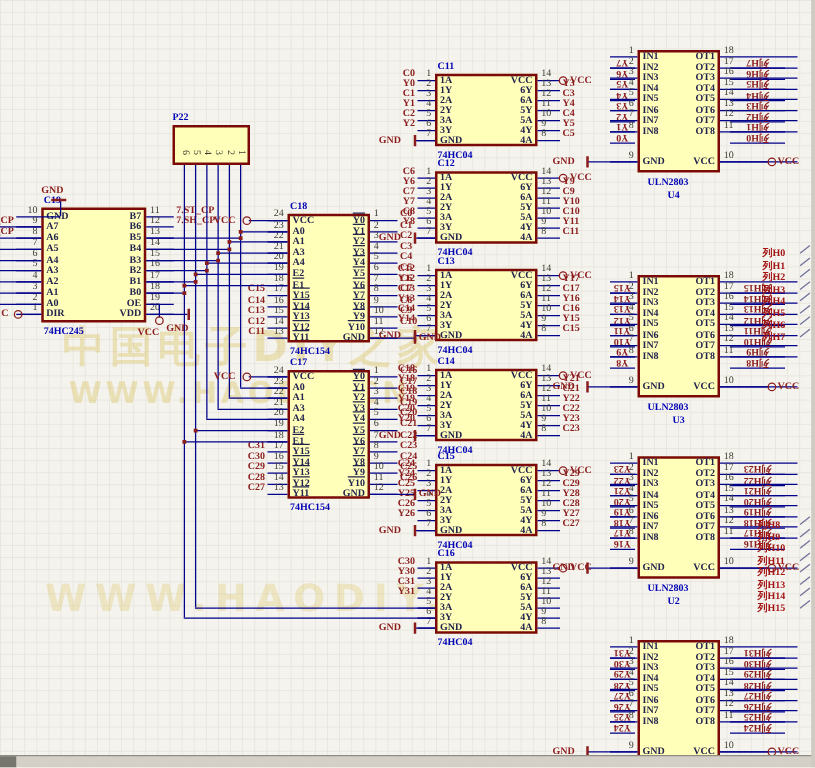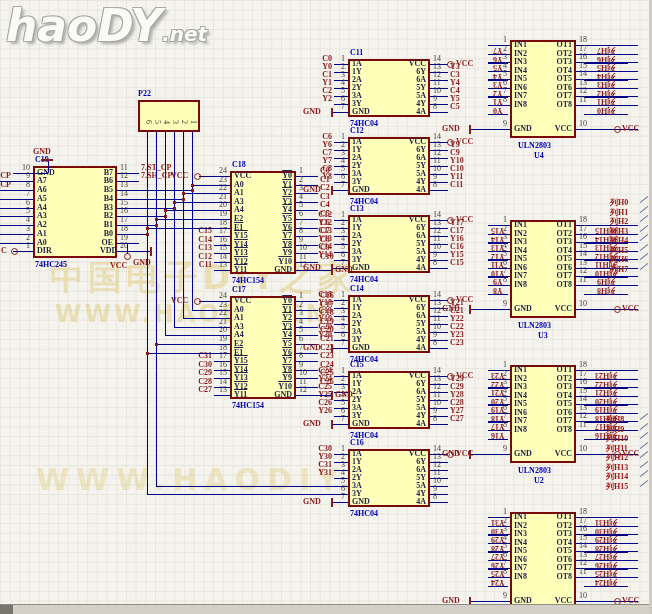--- a/index.html
+++ b/index.html
@@ -36,21 +36,20 @@
   #hcorner{position:absolute;left:0;top:605px;width:13px;height:9px;background:#76766F}
   #vbar{position:absolute;left:649px;top:0;width:3px;height:614px;background:#CFCBC3}
 </style>
 </head>
 <body>
 
 <div id="stage">
   <div class="wm" id="wm1">中国电子DIY之家</div>
   <div class="wm" id="wm2">WWW.HAODIY.CN</div>
   <div class="wm" id="wm3">WWW.HAODIY.CN</div>
-  <div id="logo"><span>haoDY</span><span class="suf">.net</span></div>
   <div id="draw">
       <div class="chipbox" style="left: 33px; top: 166px; width: 84px; height: 92px;"></div>
       <div class="des" style="left: 35px; top: 156px;">C19</div>
       <div class="des" style="left: 35px; top: 261px;">74HC245</div>
       <div class="wh" style="left: 13px; top: 173px; width: 20px;"></div>
       <div class="pn" style="left: -1px; top: 164px; width: 31px; text-align: right;">10</div>
       <div class="pnm" style="left: 37px; top: 169px; width: 30px;">GND</div>
       <div class="wh" style="left: 13px; top: 181px; width: 20px;"></div>
       <div class="pn" style="left: -1px; top: 172px; width: 31px; text-align: right;">9</div>
       <div class="pnm" style="left: 37px; top: 177px; width: 30px;">A7</div>
@@ -104,21 +103,21 @@
       <div class="pn" style="left: 120px; top: 216px; width: 18px;">17</div>
       <div class="pnm" style="left: 83px; top: 221px; width: 30px; text-align: right;">B1</div>
       <div class="wh" style="left: 117px; top: 234px; width: 22px;"></div>
       <div class="pn" style="left: 120px; top: 225px; width: 18px;">18</div>
       <div class="pnm" style="left: 83px; top: 230px; width: 30px; text-align: right;">B0</div>
       <div class="wh" style="left: 117px; top: 243px; width: 22px;"></div>
       <div class="pn" style="left: 120px; top: 234px; width: 18px;">19</div>
       <div class="pnm" style="left: 83px; top: 239px; width: 30px; text-align: right;">OE</div>
       <div class="wh" style="left: 117px; top: 251px; width: 22px;"></div>
       <div class="pn" style="left: 120px; top: 242px; width: 18px;">20</div>
-      <div class="pnm" style="left: 100px; top: 247px; width: 30px; text-align: left;">VDD</div>
+      <div class="pnm" style="left: 83px; top: 247px; width: 30px; text-align: right;">VDD</div>
       <div class="chipbox" style="left: 230px; top: 171px; width: 66px; height: 103px;"></div>
       <div class="des" style="left: 232px; top: 161px;">C18</div>
       <div class="des" style="left: 232px; top: 277px;">74HC154</div>
       <div class="wh" style="left: 214px; top: 176px; width: 16px;"></div>
       <div class="pn" style="left: 196px; top: 167px; width: 31px; text-align: right;">24</div>
       <div class="pnm" style="left: 234px; top: 172px; width: 30px;">VCC</div>
       <div class="wh" style="left: 214px; top: 185px; width: 16px;"></div>
       <div class="pn" style="left: 196px; top: 176px; width: 31px; text-align: right;">23</div>
       <div class="pnm" style="left: 234px; top: 181px; width: 30px;">A0</div>
       <div class="wh" style="left: 214px; top: 193px; width: 16px;"></div>

